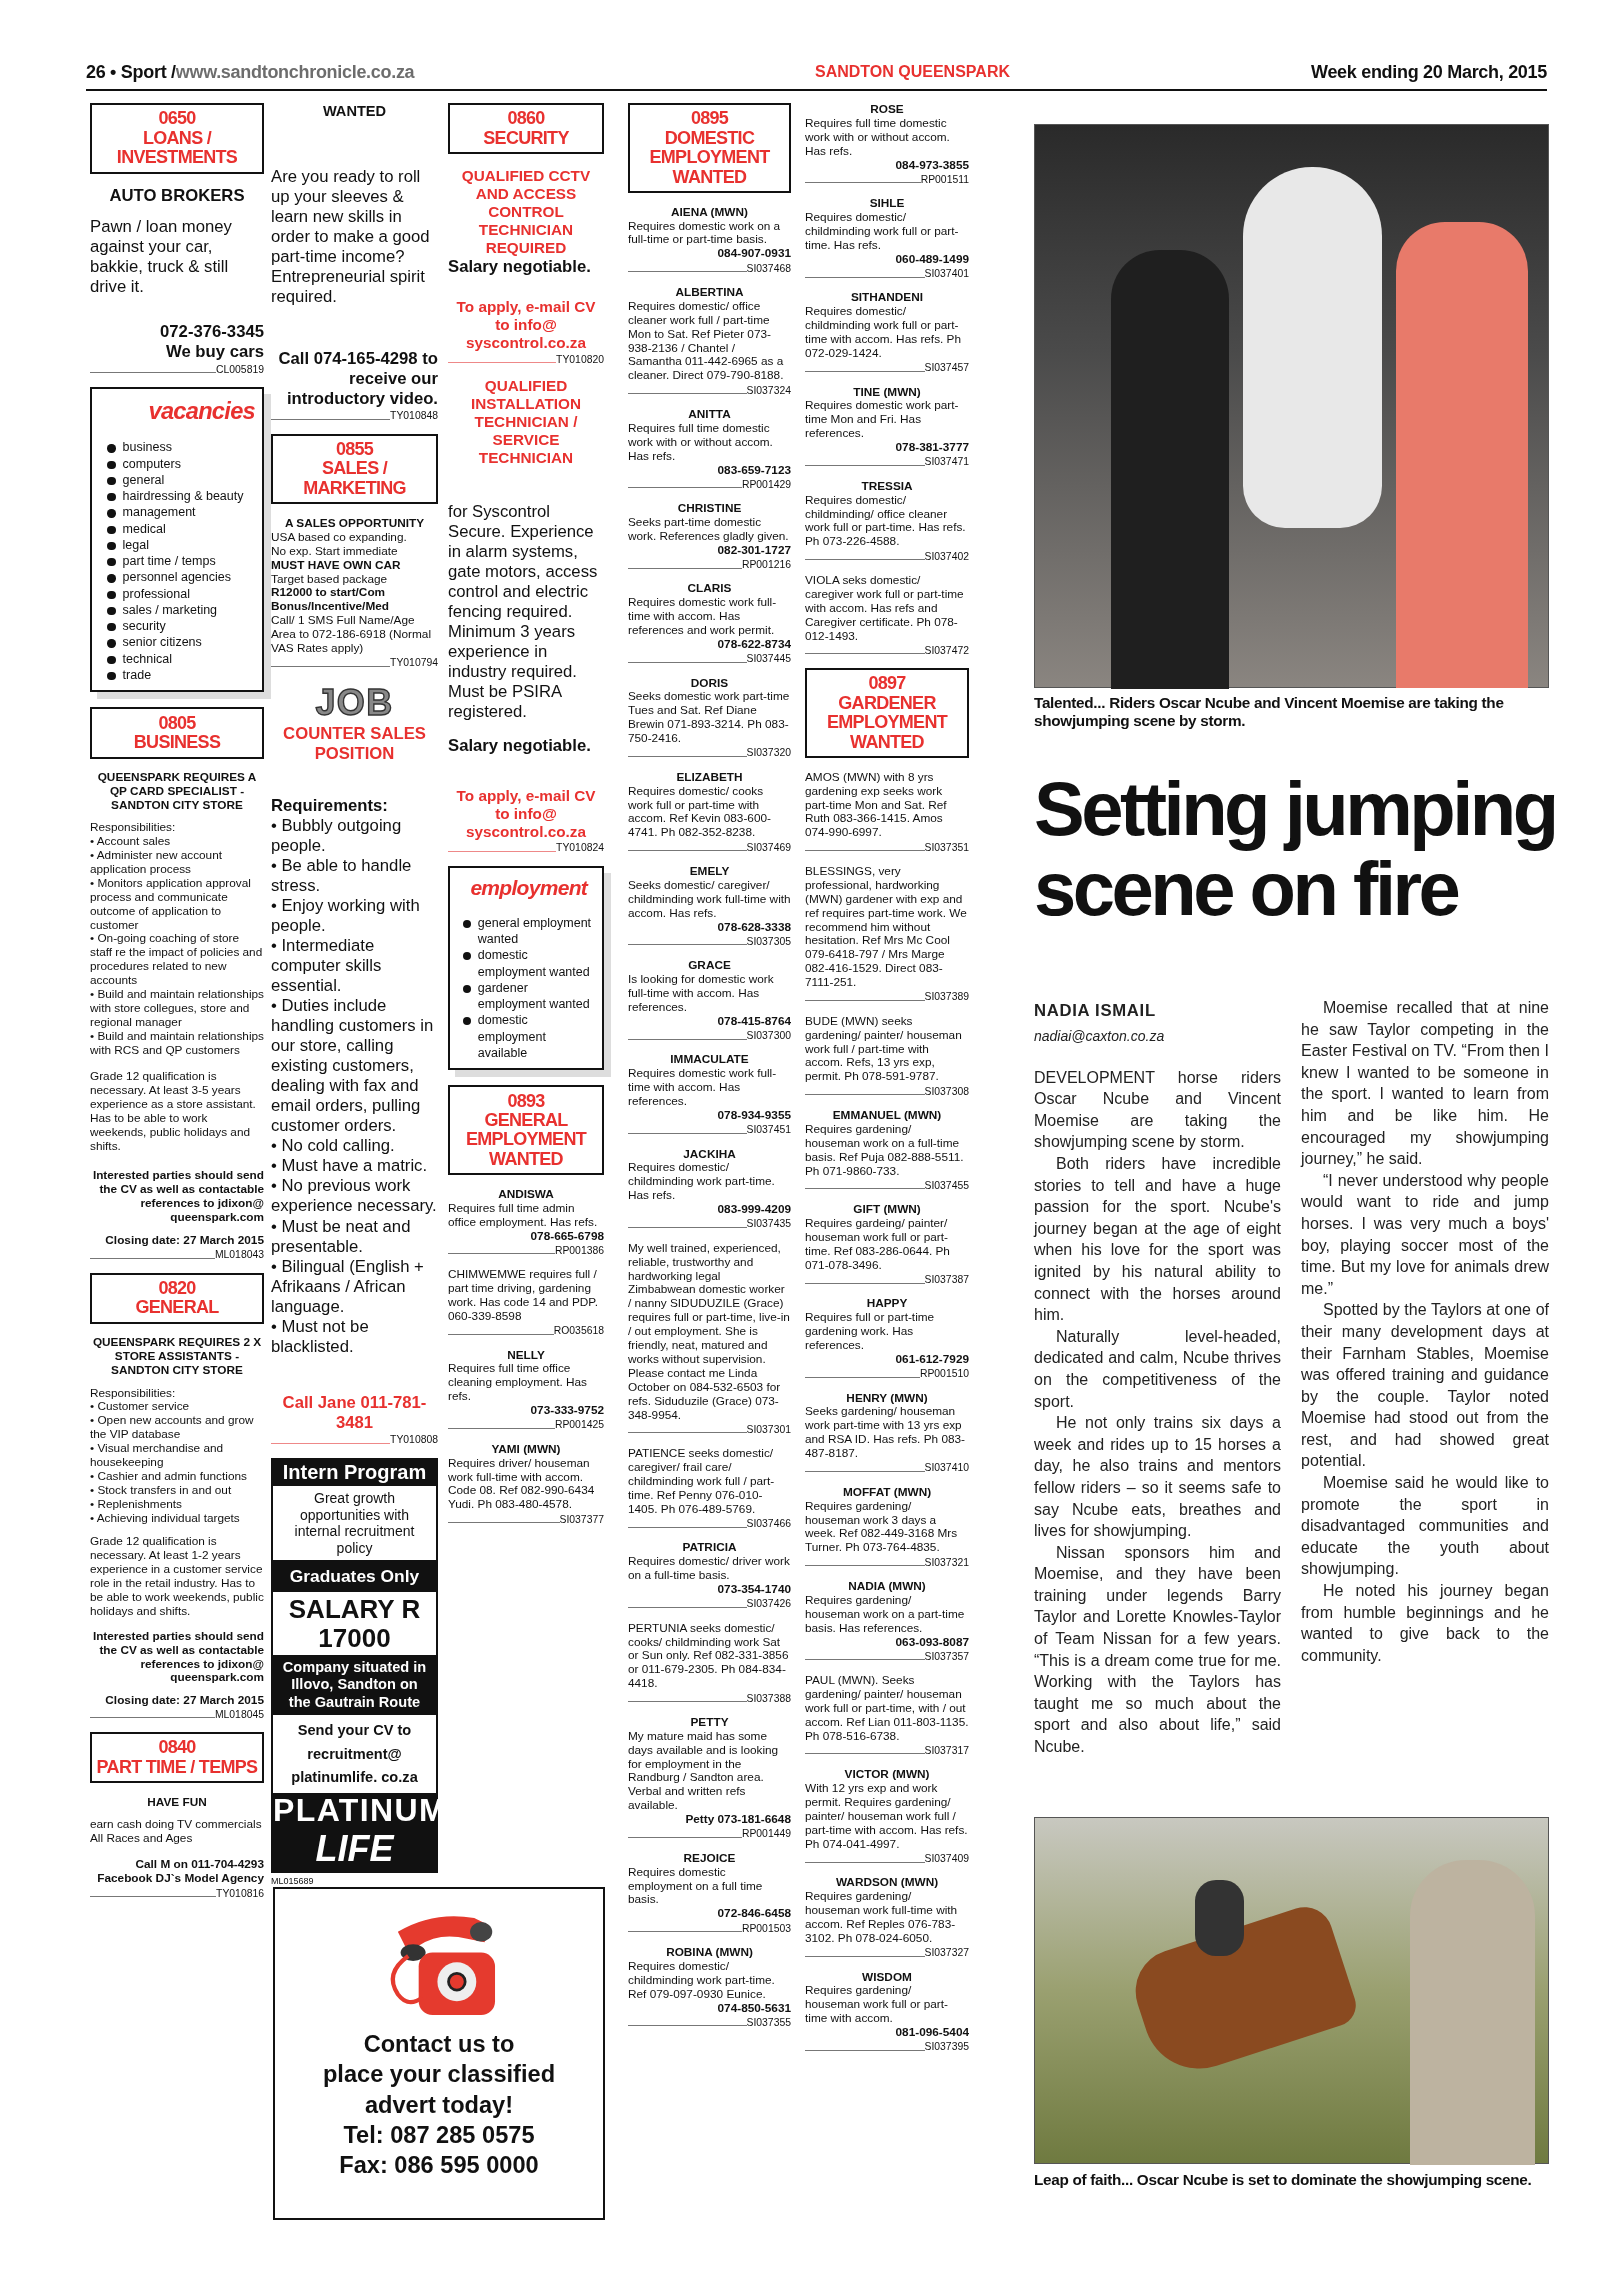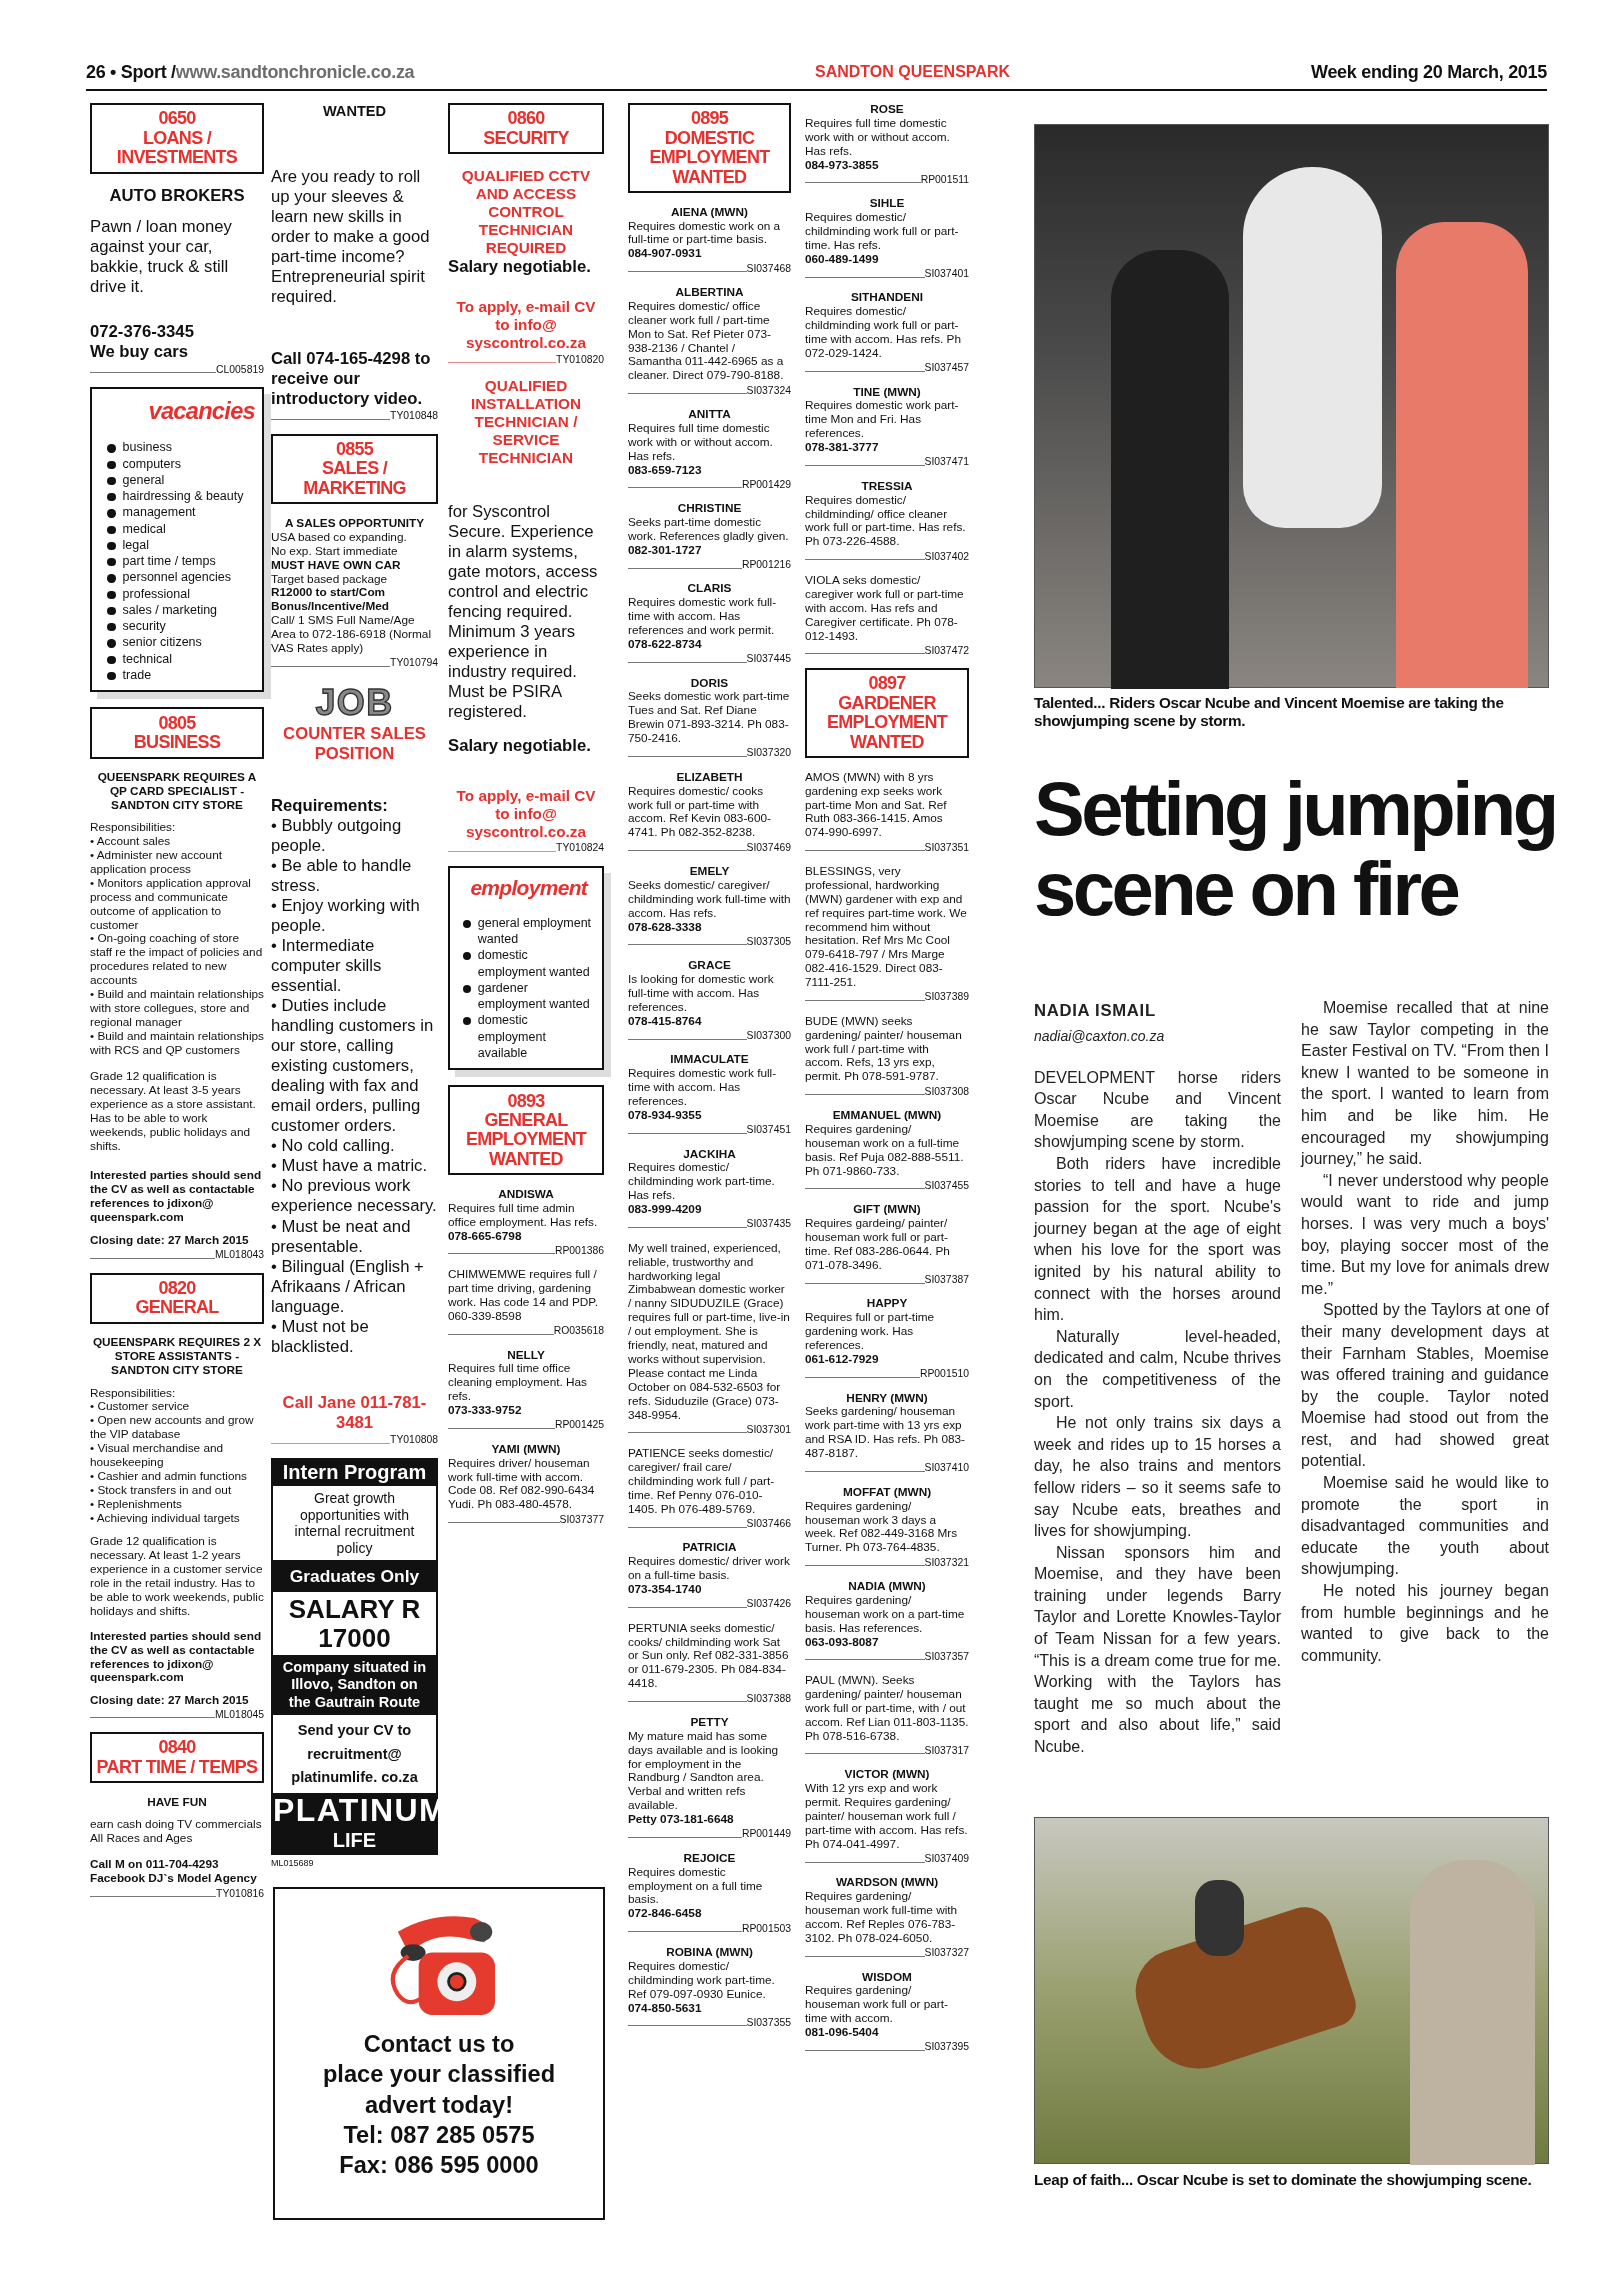--- a/index.html
+++ b/index.html
@@ -13,21 +13,21 @@
 .col1{left:90px;width:174px}
 .col2{left:271px;width:167px}
 .col3{left:448px;width:156px}
 .col4{left:628px;width:163px}
 .col5{left:805px;width:164px}
 .hbox{border:2.1px solid #111;text-align:center;color:#e8312f;font-weight:bold;font-family:"Liberation Sans Narrow","Liberation Sans",sans-serif;padding:4.2px 2.8px;margin-bottom:12.5px;line-height:1.08;font-size:18px;letter-spacing:-0.7px}
 .hbox span{display:block}
 .ad{margin-bottom:11px}
 .ad-title{text-align:center;font-weight:bold;font-size:14.6px;margin-bottom:4.2px}
 .ad-bold{font-weight:bold}
-.ad-center{text-align:left}
+.ad-center{text-align:right}
 .ad-red{color:#e8312f;font-weight:bold;text-align:center}
 .ref{display:flex;align-items:flex-end;font-size:10.4px;margin-top:1.4px;margin-bottom:9.7px}
 .ref .line{flex:1;border-bottom:0.7px solid #777;margin-bottom:2.8px}
 .ref.red .line{border-color:#e88}
 .big{font-size:16.7px;line-height:1.2}
 .small{font-size:11.8px;line-height:1.18}
 .box-shadow{border:2.1px solid #111;box-shadow:7px 7px 0 #ddd;padding:8.3px 7px 7px 15.3px;margin-bottom:15.3px}
 .box-title{color:#e8312f;font-style:italic;font-weight:bold;font-size:23.6px;text-align:right;margin-bottom:14px;letter-spacing:-0.7px}
 .bullets{list-style:none}
 .bullets li{position:relative;padding-left:15.3px;font-size:12.5px;line-height:1.3}
@@ -198,21 +198,21 @@
       </div>
   </div>
   <div class="intern">
     <div style="font-size:20px;font-weight:bold;padding:1.4px">Intern Program</div>
     <div class="w" style="padding:4.2px;font-size:14px">Great growth opportunities with internal recruitment policy</div>
     <div style="font-size:17.4px;font-weight:bold;padding:5.6px">Graduates Only</div>
     <div class="w" style="font-size:26px;font-weight:bold;line-height:1.1;padding:2.8px 14px">SALARY R 17000</div>
     <div style="font-size:14.6px;font-weight:bold;padding:4.2px 5.6px">Company situated in Illovo, Sandton on the Gautrain Route</div>
     <div class="w" style="font-size:14.6px;font-weight:bold;padding:4.2px 7px;line-height:1.6">Send your CV to recruitment@ platinumlife. co.za</div>
     <div style="font-size:32px;font-weight:bold;letter-spacing:1.4px;line-height:1.1">PLATINUM</div>
-    <div style="font-size:20px;font-weight:bold;line-height:1.1;padding-bottom:2.8px">LIFE</div>
+    <div style="font-size:36px;font-weight:bold;font-style:italic;line-height:1.1;padding-bottom:2.8px">LIFE</div>
   </div>
   <div style="font-size:9px">ML015689</div>
 </div>
 
 <div class="phone-ad">
   <div class="phone">
     <svg width="139" height="118" viewBox="0 0 200 170">
       <path d="M40 40 Q90 10 150 20 L170 30 L165 55 L140 50 Q100 40 70 60 L55 70 Z" fill="#e53a2e"></path>
       <ellipse cx="62" cy="70" rx="18" ry="12" fill="#333"></ellipse>
       <ellipse cx="160" cy="40" rx="16" ry="14" fill="#444"></ellipse>

